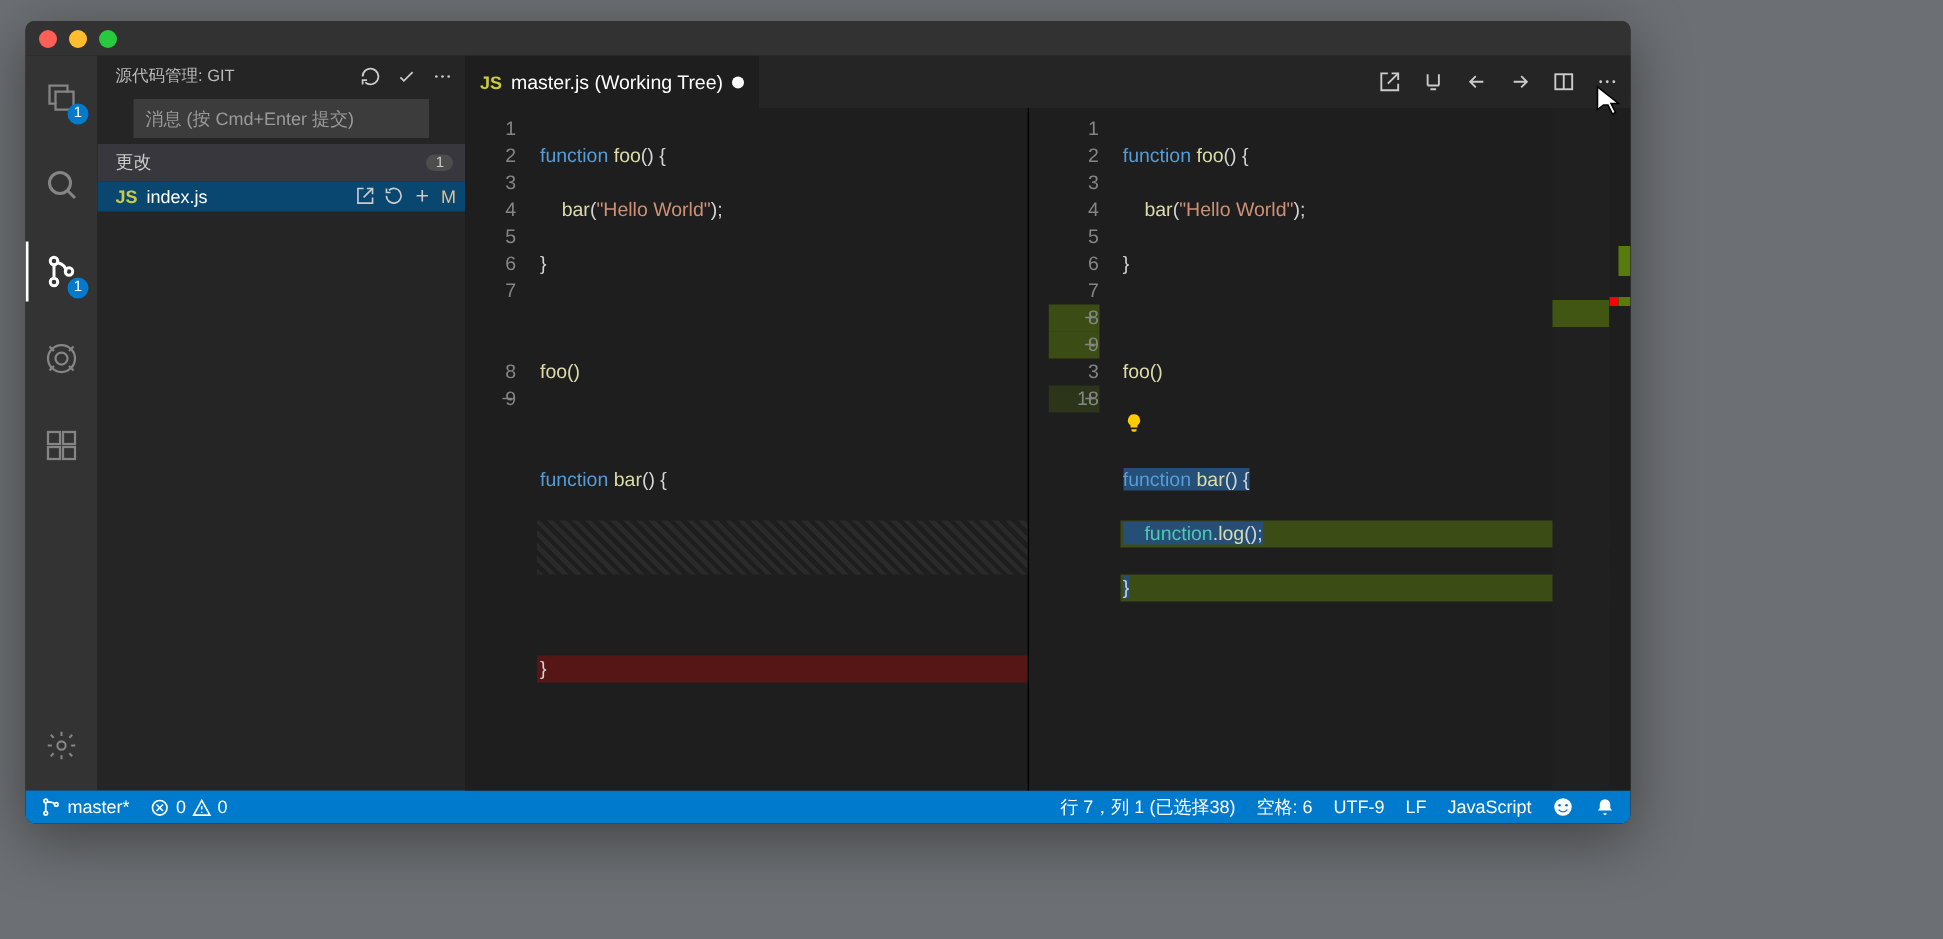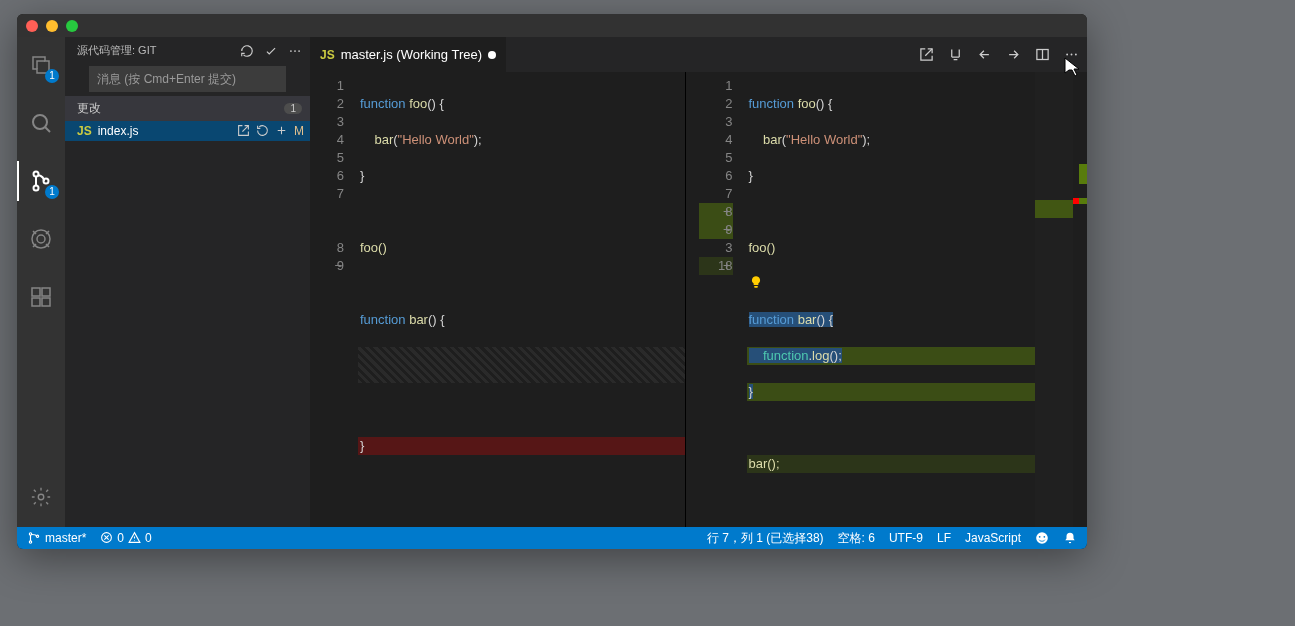--- a/index.html
+++ b/index.html
@@ -51,21 +51,21 @@
 .sel{background:#264f78;}
 .bulbline svg{vertical-align:middle;}
 .splitter{width:14px;background:#1e1e1e;border-left:1px solid #000;}
 .ovruler{width:14px;background:#1e1e1e;position:relative;}
 .ov-g{position:absolute;right:0;width:8px;height:14px;background:#587c0c;}
 .ov-r{position:absolute;left:0;width:6px;height:6px;background:#ff0000;}
 .minimap{position:absolute;right:0;top:0;width:38px;height:100%;background:#202020;}
 .mm-hi{position:absolute;left:0;right:0;height:18px;background:#587c0c;opacity:0.6;top:0;}
 .statusbar{ height:22px; background:#007acc; display:flex; align-items:center; justify-content:space-between; color:#fff; font-size:12px; padding:0 10px; }
 .sb-left,.sb-right{display:flex;gap:14px;align-items:center;}
-.sb-item{display:flex;gap:4px;cursor:pointer;}
+.sb-item{display:flex;align-items:center;gap:4px;cursor:pointer;}
 svg{display:block;}
 .cursor-img{position:absolute;pointer-events:none;}
 </style>
 </head>
 <body>
 
 <div class="window">
 
   <div class="titlebar">
     <div class="traffic">
@@ -286,21 +286,20 @@
 <span class="ln">}</span>
 <span class="ln"></span>
 <span class="ln"><span class="fn">foo()</span></span>
 <span class="ln bulbline"><svg width="14" height="14" viewBox="0 0 24 24" fill="#ffcc00">
                   <path d="M12 2a7 7 0 0 0-4 12.7V17h8v-2.3A7 7 0 0 0 12 2zM9 19h6v1a2 2 0 0 1-2 2h-2a2 2 0 0 1-2-2z"></path>
                 </svg></span>
 <span class="ln"><span class="sel"><span class="kw">function</span><span class="fn"> bar</span><span>() {</span></span></span>
 <span class="ln add-line"><span class="sel"><span class="obj">    function</span><span>.</span><span class="mth">log</span><span>();</span></span></span>
 <span class="ln add-line"><span class="sel">}</span></span>
 <span class="ln"></span>
-<span class="ln add-dim"><span class="fn">bar();</span></span>
             <div class="minimap">
               <div class="mm-hi" style="top:128px;"></div>
             </div>
           </div>
         </div>
 
         <div class="ovruler">
           <div class="ov-g" style="top:92px;height:20px;"></div>
           <div class="ov-r" style="top:126px;"></div>
           <div class="ov-g" style="top:126px;height:6px;"></div>

